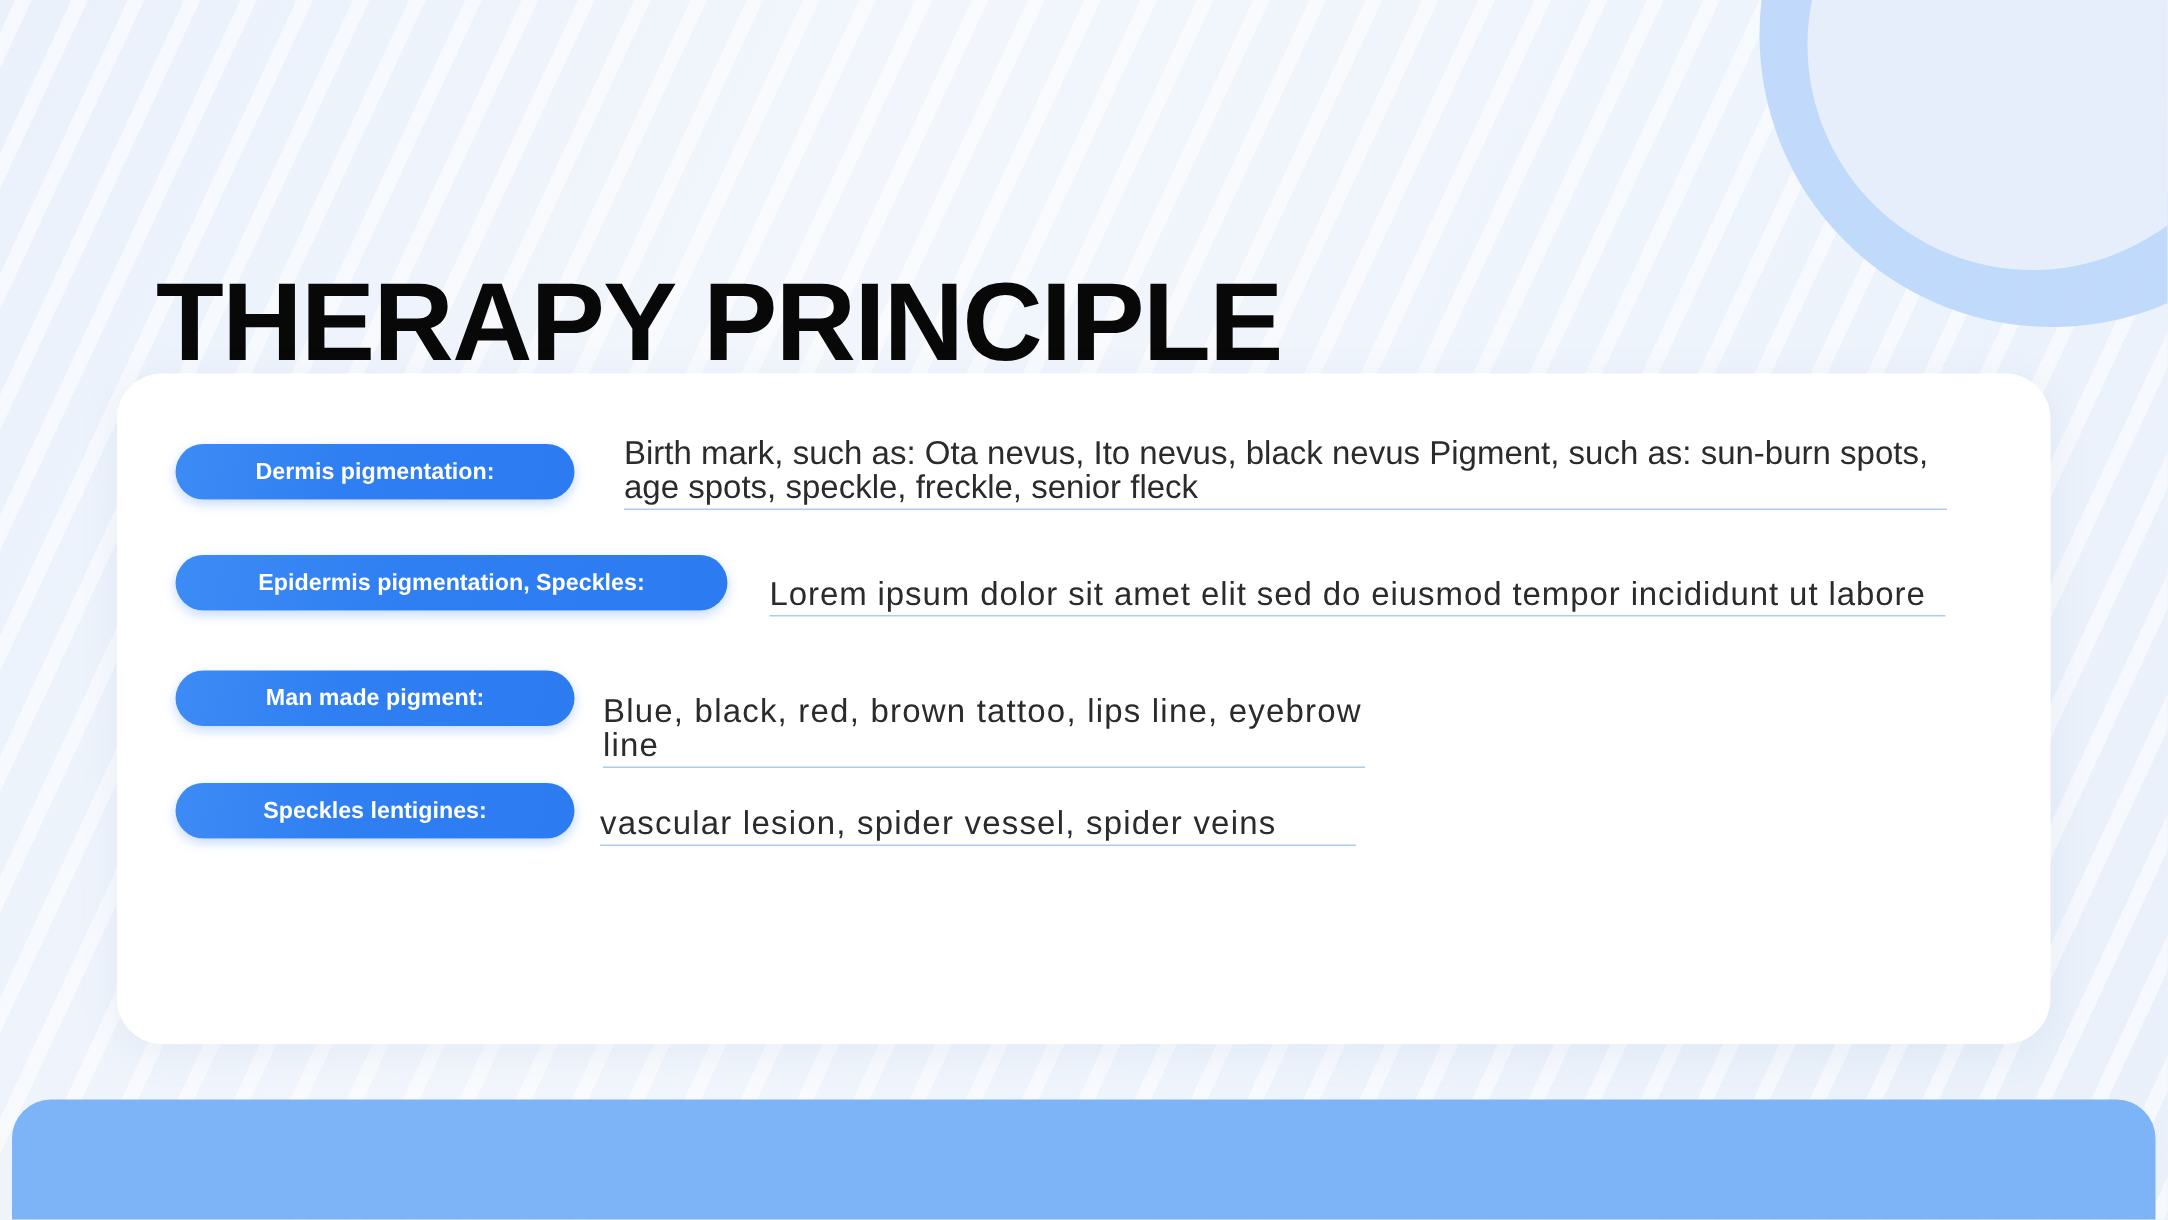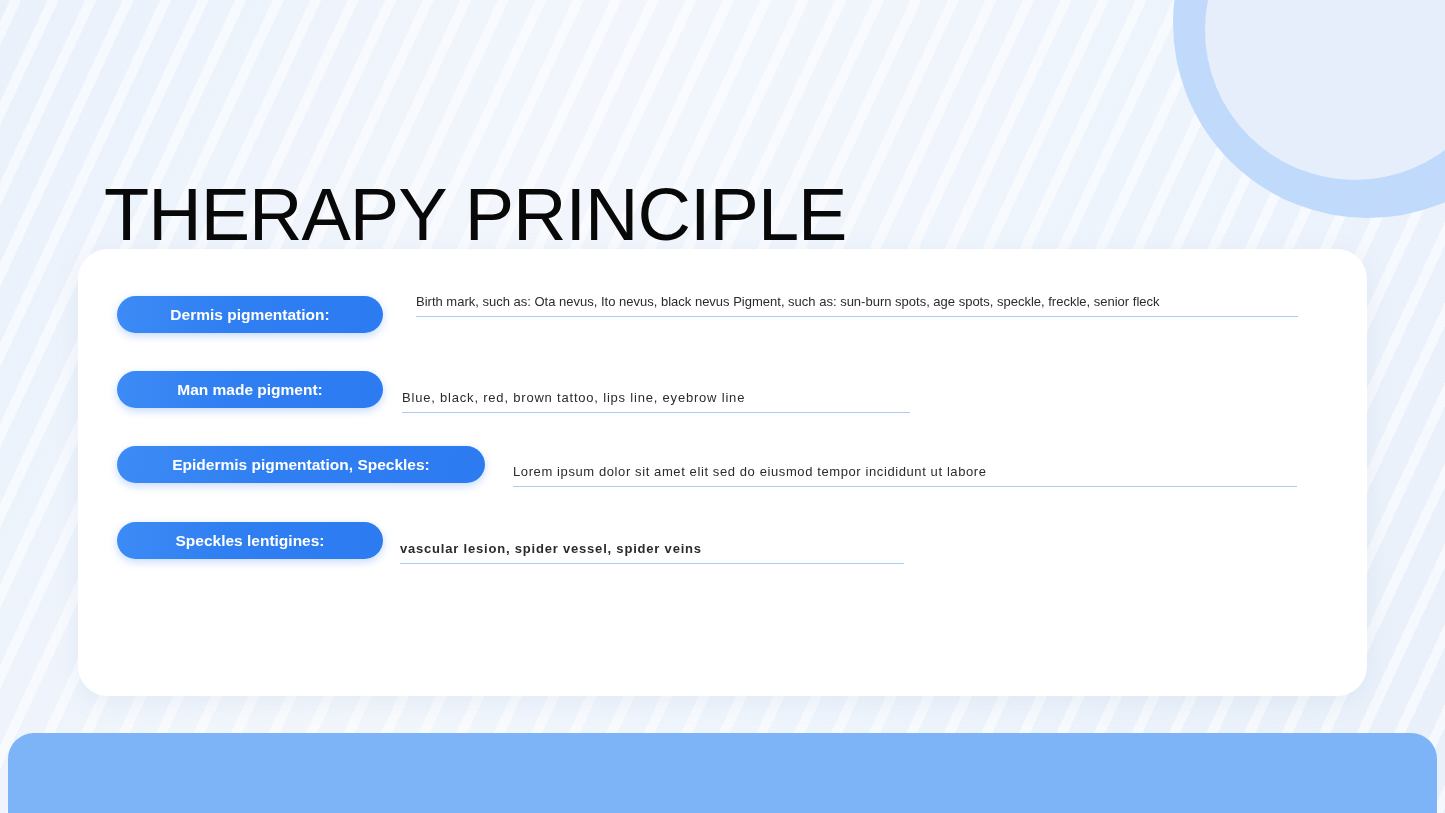--- a/index.html
+++ b/index.html
@@ -70,21 +70,21 @@
     border-radius: 26px 26px 0 0;
     background: #7db3f7;
   }
 
   .title {
     position: absolute;
     left: 104px;
     top: 128px;
     font-size: 74px;
     line-height: 1;
-    font-weight: normal;
+    font-weight: bold;
     letter-spacing: -1px;
     color: #080808;
     white-space: nowrap;
   }
 
   .card {
     position: absolute;
     left: 78px;
     top: 249px;
     width: 1289px;
@@ -122,41 +122,41 @@
     font-weight: bold;
     padding: 0 28px;
     box-sizing: border-box;
     white-space: nowrap;
     text-align: center;
   }
 
   .desc {
     position: absolute;
     color: #2b2b2b;
-    font-size: 13px;
+    font-size: 22px;
     line-height: 23px;
   }
   .desc .underline {
     display: block;
     border-bottom: 1px solid #a9cdf0;
     margin-top: 3px;
   }
 
   
   .row-0 .pill { width: 266px; top: 2px; }
   .row-0 .desc { left: 299px; top: -4px; width: 882px; }
 
   .row-1 .pill { width: 368px; top: 0; }
   .row-1 .desc { left: 396px; top: 14px; width: 784px; letter-spacing: 0.6px; }
 
   .row-2 .pill { width: 266px; top: 1px; }
   .row-2 .desc { left: 285px; top: 16px; width: 508px; letter-spacing: 0.8px; }
 
   .row-3 .pill { width: 266px; top: 0; }
-  .row-3 .desc { left: 283px; top: 15px; width: 504px; letter-spacing: 0.8px; font-weight: bold; }
+  .row-3 .desc { left: 283px; top: 15px; width: 504px; letter-spacing: 0.8px; }
 
   .row-4 .pill { width: 368px; top: 0; }
 </style>
 </head>
 <body>
 
 <div class="slide">
 
   <div class="deco-ring"></div>
   <div class="deco-ring-inner"></div>
@@ -167,36 +167,36 @@
     <div class="rows">
 
       <div class="row row-0">
         <div class="pill">Dermis pigmentation:</div>
         <div class="desc">
           <span>Birth mark, such as: Ota nevus, Ito nevus, black nevus Pigment, such as: sun-burn spots, age spots, speckle, freckle, senior fleck</span>
           <span class="underline"></span>
         </div>
       </div>
 
+      <div class="row row-1">
+        <div class="pill">Epidermis pigmentation, Speckles:</div>
+        <div class="desc">
+          <span>Lorem ipsum dolor sit amet elit sed do eiusmod tempor incididunt ut labore</span>
+          <span class="underline"></span>
+        </div>
+      </div>
+
       <div class="row row-2">
         <div class="pill">Man made pigment:</div>
         <div class="desc">
           <span>Blue, black, red, brown tattoo, lips line, eyebrow line</span>
           <span class="underline"></span>
         </div>
       </div>
 
-      <div class="row row-1">
-        <div class="pill">Epidermis pigmentation, Speckles:</div>
-        <div class="desc">
-          <span>Lorem ipsum dolor sit amet elit sed do eiusmod tempor incididunt ut labore</span>
-          <span class="underline"></span>
-        </div>
-      </div>
-
       <div class="row row-3">
         <div class="pill">Speckles  lentigines:</div>
         <div class="desc">
           <span>vascular lesion, spider vessel, spider veins</span>
           <span class="underline"></span>
         </div>
       </div>
 
 
     </div>

